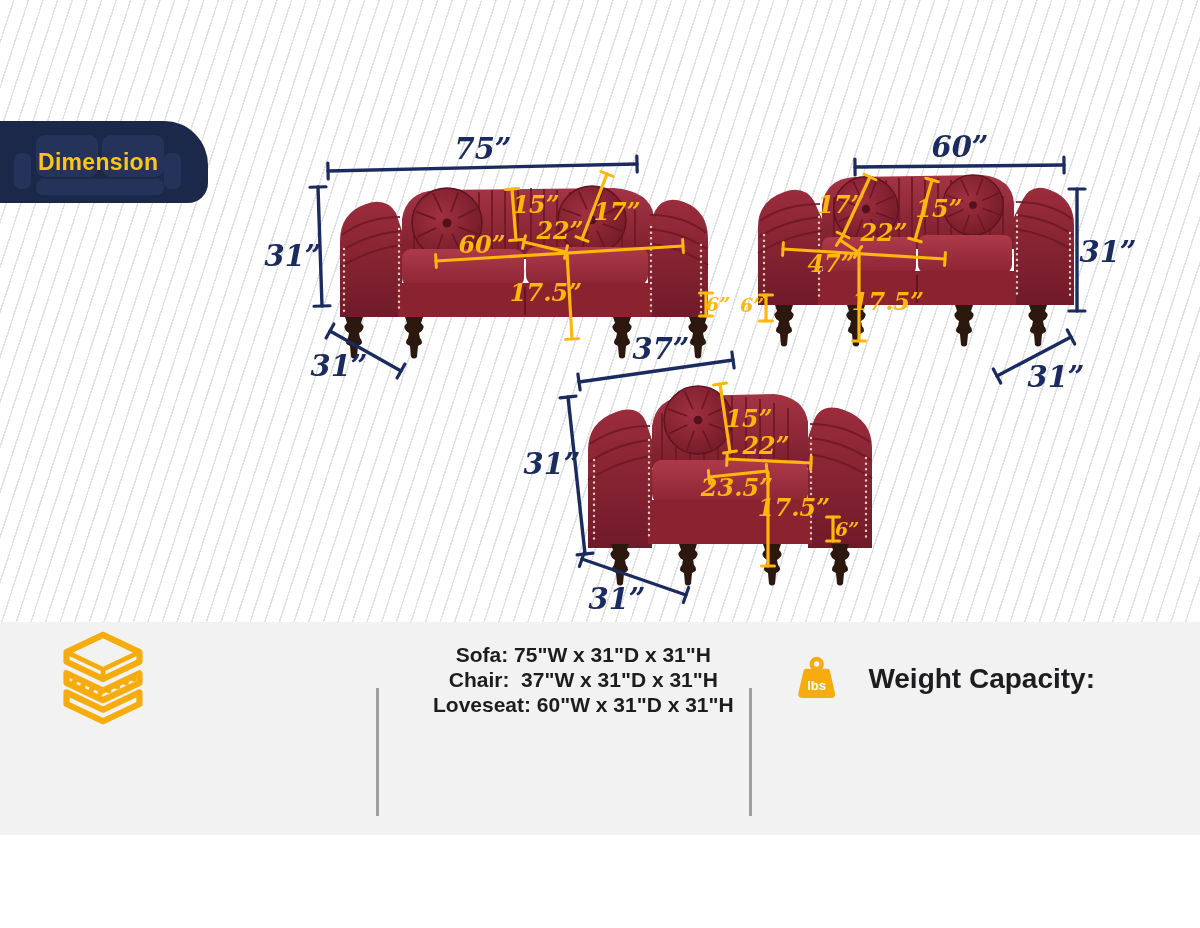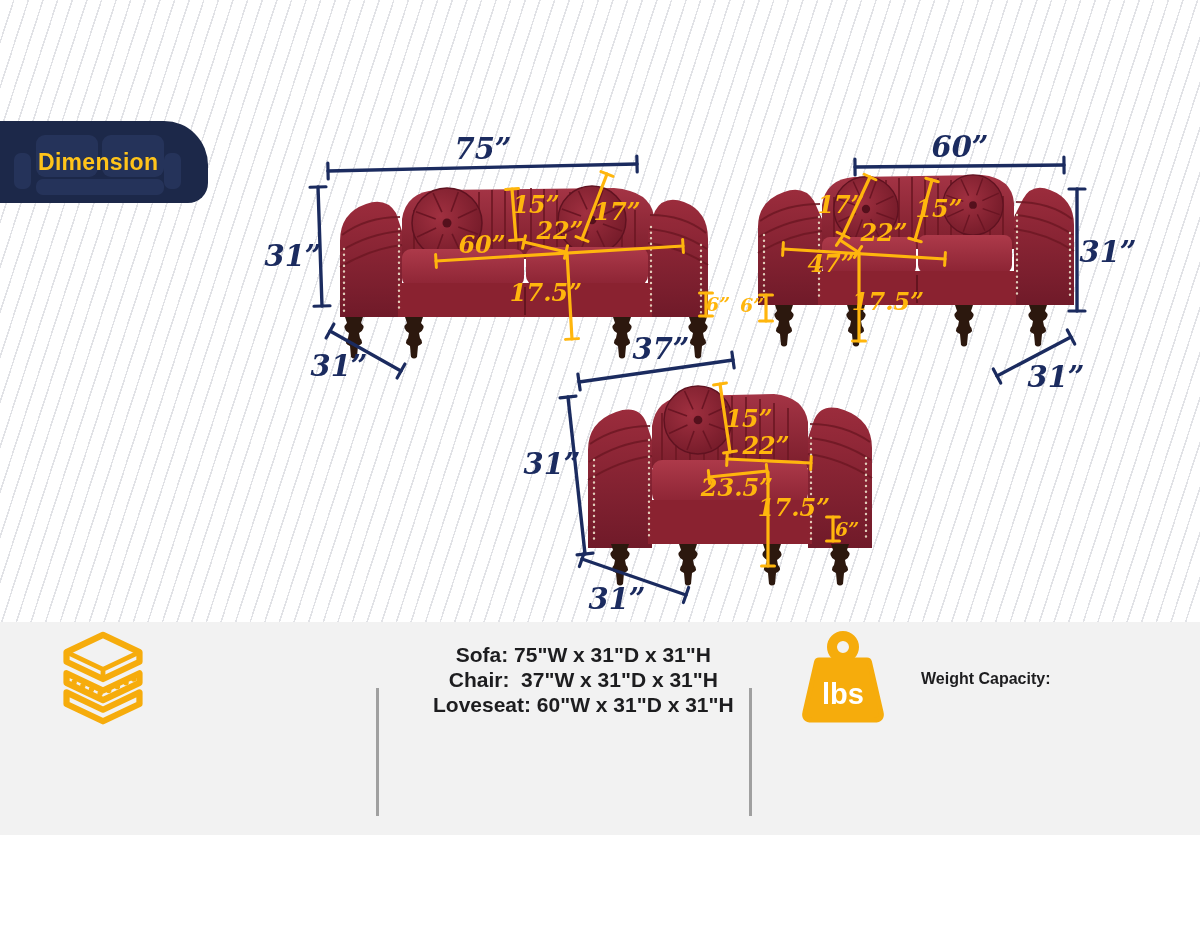--- a/index.html
+++ b/index.html
@@ -28,21 +28,21 @@
   .nails{stroke:#e7d7c2;stroke-width:2.4;stroke-linecap:round;stroke-dasharray:0.1 5.5;fill:none;opacity:.95;}
   
   .footer{position:absolute;left:0;top:622px;width:1200px;height:213px;background:#f2f2f2;}
   .feature{position:absolute;display:flex;flex-direction:row;align-items:center;text-align:center;}
   .f1{left:55px;top:8px;width:290px;gap:34px;}
   .f2{left:415px;top:10px;width:300px;gap:18px;}
   .f3{left:795px;top:8px;width:300px;gap:30px;}
   .ftext{color:#1d1d1f;font-weight:700;white-space:pre;}
   .f1 .ftext{font-size:23px;line-height:28px;}
   .f2 .ftext{font-size:21px;line-height:25px;}
-  .f3 .ftext{font-size:16px;line-height:27px;}
+  .f3 .ftext{font-size:28px;line-height:27px;}
   .vdiv{position:absolute;top:66px;width:3px;height:128px;background:#a0a0a0;}
   .vdiv1{left:376px;} .vdiv2{left:749px;}
 </style>
 </head>
 <body>
 
 <div class="canvas">
   <div class="stage"></div>
 
   <div class="badge">

